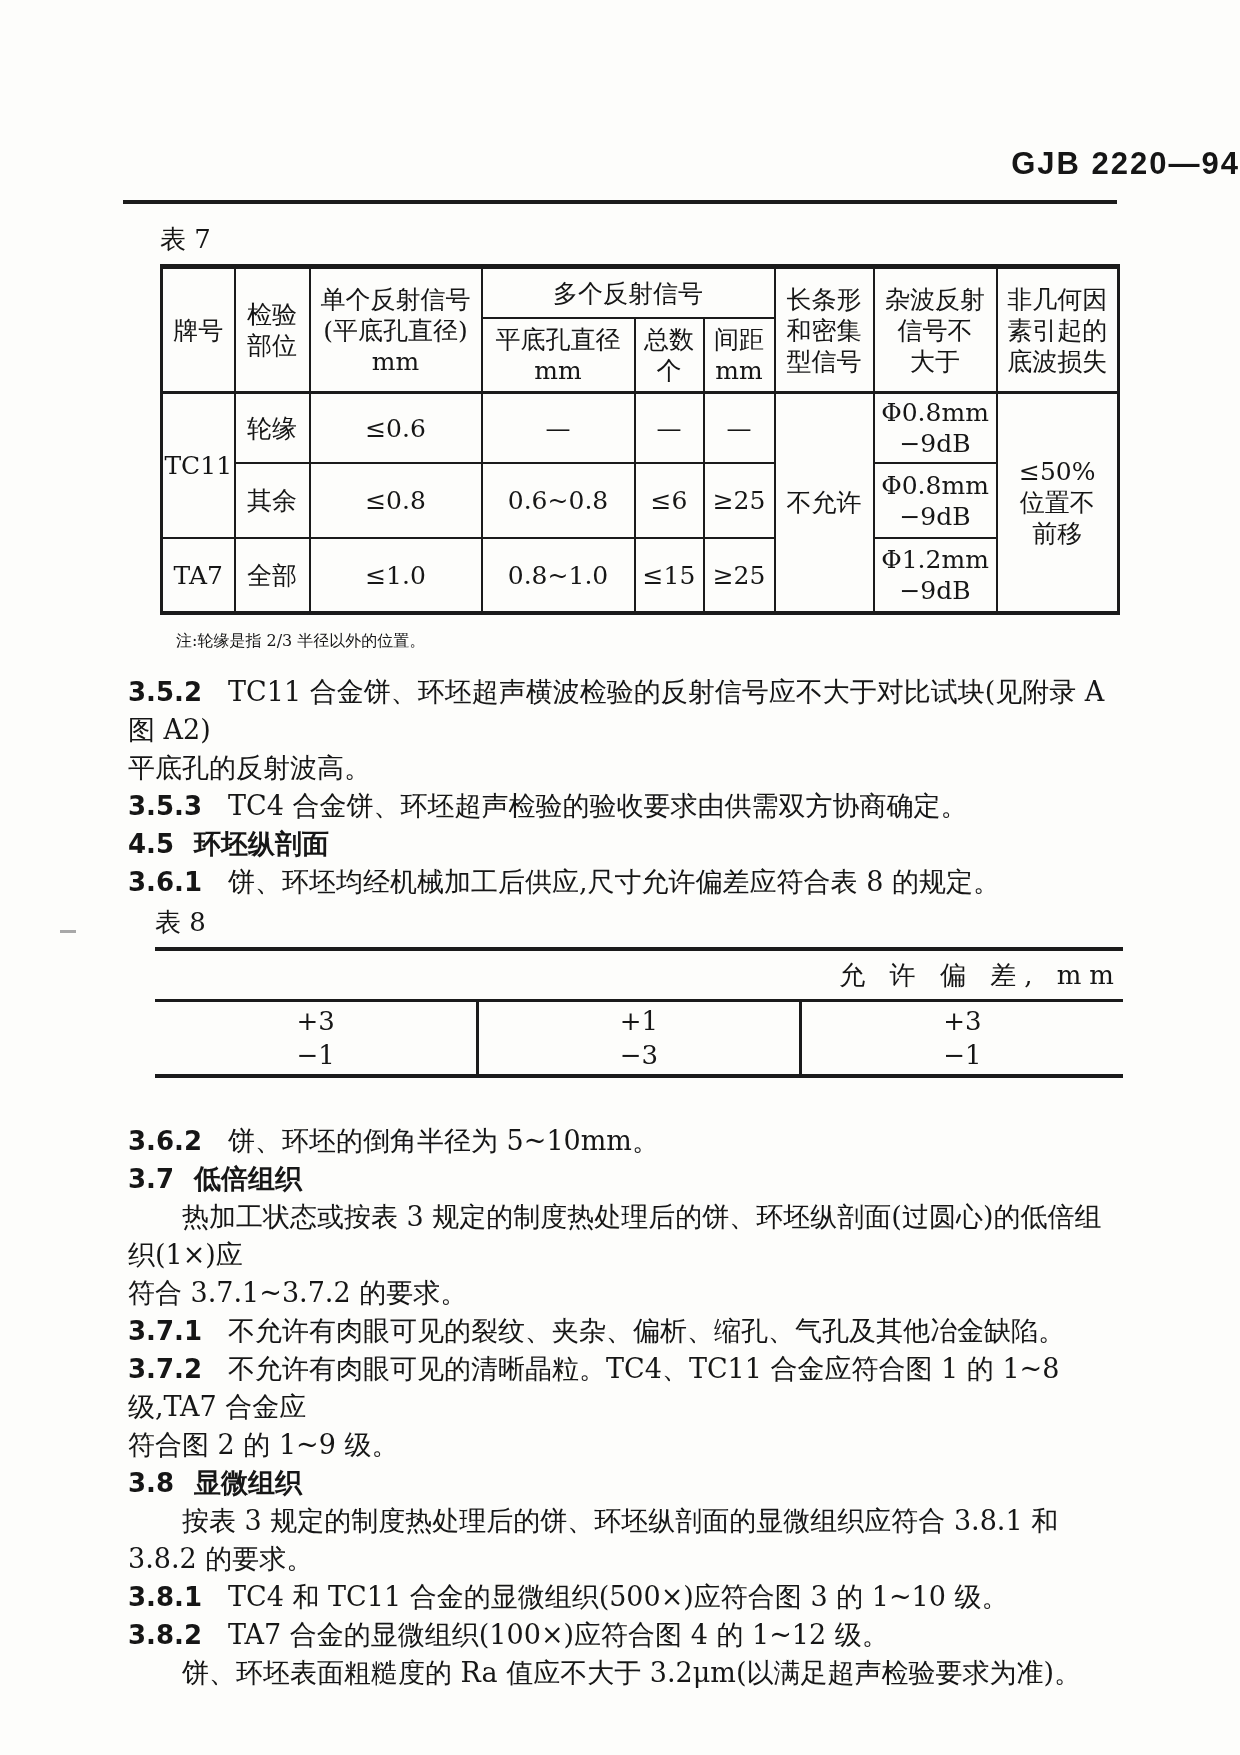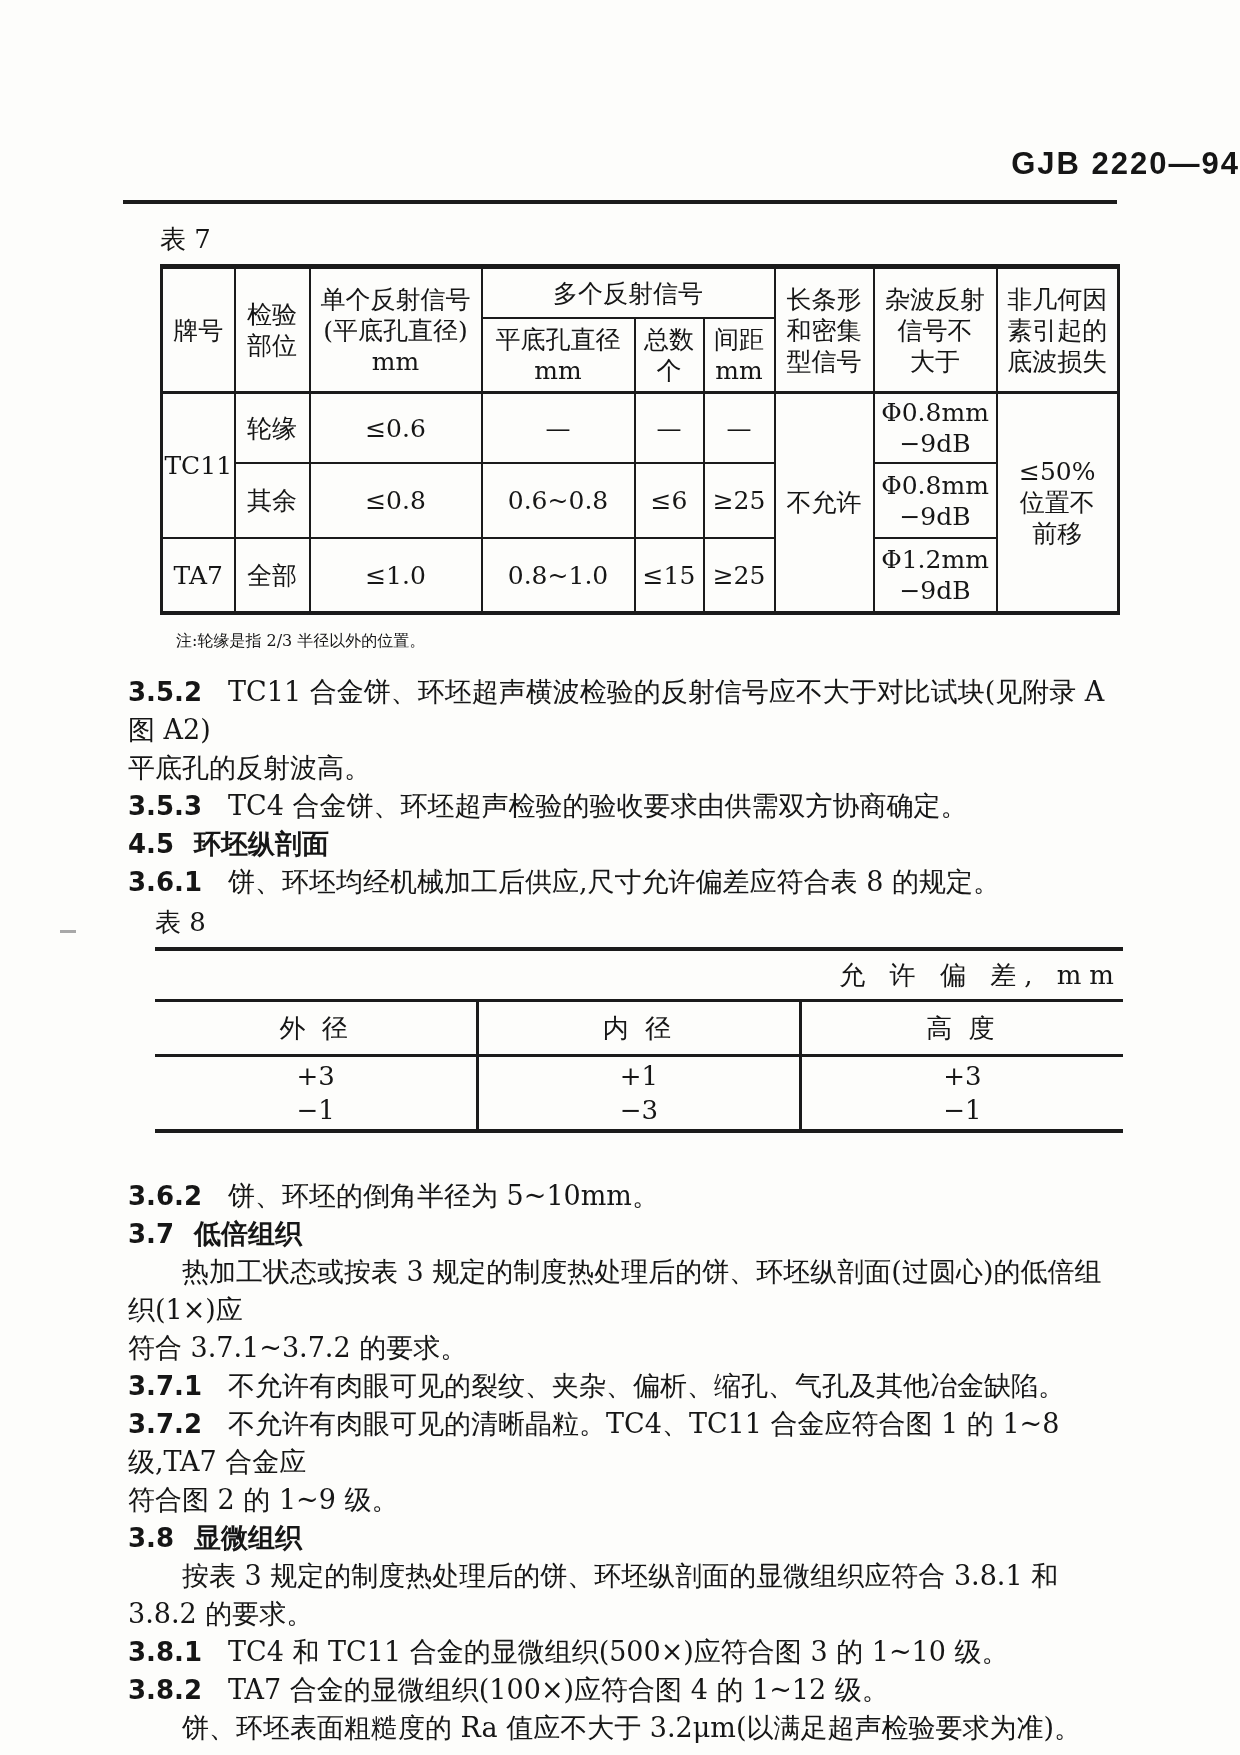--- a/index.html
+++ b/index.html
@@ -183,25 +183,20 @@
       <span class="num">3.6.1</span><span class="pre">饼、环坯均经机械加工后供应,尺寸允许偏差应符合表 8 的规定。</span>
     </div>
 
     <div class="tbl-caption cap8">表 8</div>
 
     <table class="t8">
       <tbody>
           <tr>
         <td colspan="3" class="span-h">允 许 偏 差, mm</td>
       </tr>
-      <tr class="cols">
-        <td>外 径</td>
-        <td>内 径</td>
-        <td>高 度</td>
-      </tr>
       <tr class="vals">
         <td class="pre">+3
 −1</td>
         <td class="pre">+1
 −3</td>
         <td class="pre">+3
 −1</td>
       </tr>
     </tbody>
       </table>

